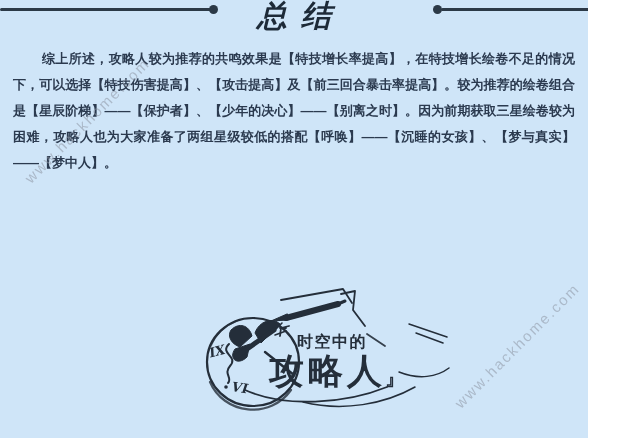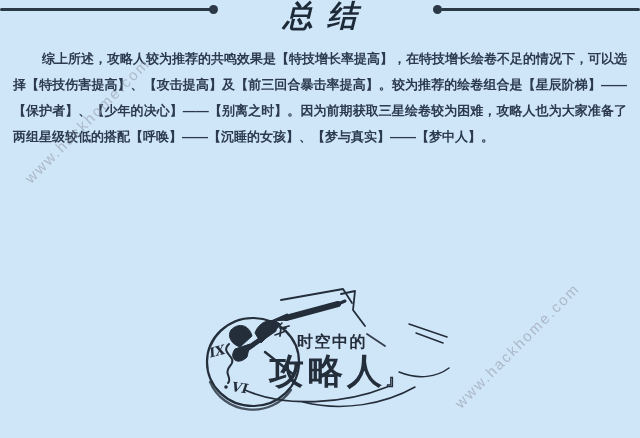--- a/index.html
+++ b/index.html
@@ -1,18 +1,18 @@
 <!DOCTYPE html>
 <html><head>
 <meta charset="utf-8">
 <style>
   html,body{margin:0;padding:0;}
   .page{
     position:relative;
-    width:640px;height:438px;
+    width:588px;height:438px;
     background:#cfe5f8;
     overflow:hidden;
     font-family:"Liberation Sans", sans-serif;
   }
   
   .rule{position:absolute;top:8px;height:3px;background:#2b3947;border-radius:2px;}
   .rule-left{left:0;width:211px;}
   .rule-right{left:441px;width:199px;}
   .dot{position:absolute;top:5px;width:9px;height:9px;border-radius:50%;background:#2b3947;}
   .dot-left{left:209px;}

